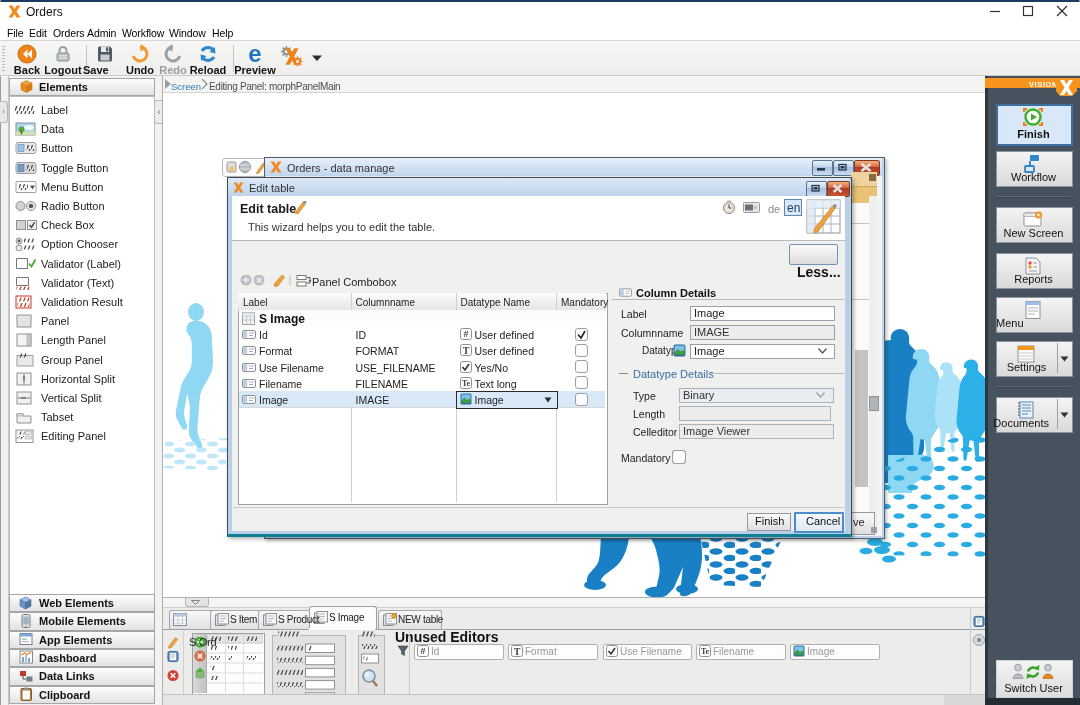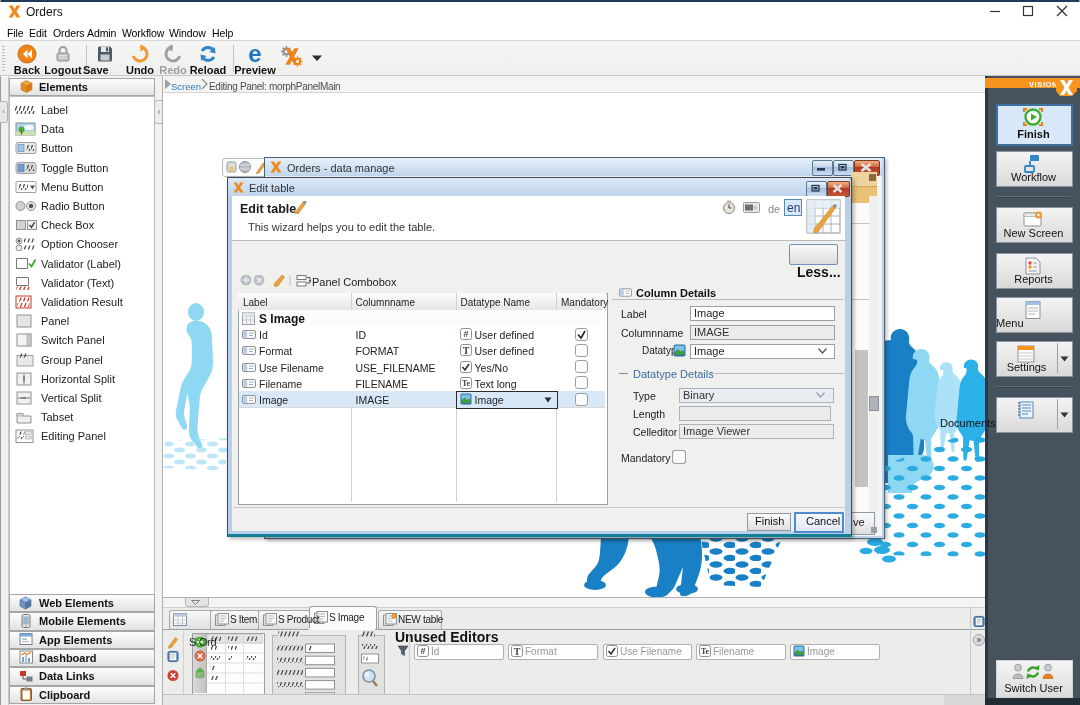--- a/index.html
+++ b/index.html
@@ -203,21 +203,21 @@
     </svg>
 <div class="a txt11" style="left:41px;top:296px">Validation Result</div>
 <svg class="a" style="left:15px;top:314px" width="22" height="14" viewBox="0 0 22 14">
       <rect x="2" y="1" width="14" height="12" fill="#e4e4e4" stroke="#8d9298"></rect>
     </svg>
 <div class="a txt11" style="left:41px;top:315px">Panel</div>
 <svg class="a" style="left:15px;top:333px" width="22" height="14" viewBox="0 0 22 14">
       <rect x="2" y="1" width="14" height="12" fill="#f4f4f4" stroke="#8d9298"></rect>
       <rect x="12" y="1" width="4" height="12" fill="#c8c8c8" stroke="#8d9298" stroke-width=".5"></rect>
     </svg>
-<div class="a txt11" style="left:41px;top:334px">Switch Panel</div>
+<div class="a txt11" style="left:41px;top:334px">Length Panel</div>
 <svg class="a" style="left:15px;top:353px" width="22" height="14" viewBox="0 0 22 14">
       <rect x="2" y="2.5" width="16" height="10.5" fill="#e9e9e9" stroke="#9aa0a6"></rect>
       <rect x="4" y="0.5" width="9" height="4" fill="url(#hk)"></rect>
     </svg>
 <div class="a txt11" style="left:41px;top:354px">Group Panel</div>
 <svg class="a" style="left:15px;top:372px" width="22" height="14" viewBox="0 0 22 14">
       <rect x="2" y="1" width="14" height="12" fill="#f0f0f0" stroke="#8d9298"></rect>
       <rect x="8" y="1" width="2" height="12" fill="#b5b5b5"></rect>
       <rect x="8.4" y="4" width="1.2" height="5" fill="#666"></rect>
     </svg>
@@ -845,21 +845,21 @@
     <svg class="a" style="left:1060px;top:356px" width="9" height="6" viewBox="0 0 9 6">
       <path d="M0.5,0.5 h8 L4.5,5.5 Z" fill="#333"></path>
     </svg>
 <div class="a" style="left:995px;top:386px;width:76px;height:1px;background:#5d6a75;box-shadow:0 1px 0 #39434c"></div>
 <div class="a" style="left:996px;top:397px;width:75px;height:34px;background:linear-gradient(#f4f4f4,#d9d9d9);border:1px solid #8a949e"></div>
     <svg class="a" style="left:1015px;top:400px" width="22" height="20" viewBox="0 0 22 20">
       <rect x="5" y="2" width="13" height="16" fill="#eaf2fa" stroke="#5b87b7"></rect>
       <path d="M7,5 h9 M7,8 h9 M7,11 h9 M7,14 h6" stroke="#5b87b7" stroke-width="1"></path>
       <path d="M5,3 h-2 M5,6 h-2 M5,9 h-2 M5,12 h-2 M5,15 h-2" stroke="#6f7d89" stroke-width="1.4"></path>
     </svg>
-    <div class="a" style="left:940px;top:417px;width:61px;text-align:left;font-size:11px;font-weight:normal;color:#111">Documents</div>
+    <div class="a" style="left:988px;top:417px;width:61px;text-align:right;font-size:11px;font-weight:normal;color:#111">Documents</div>
     <div class="a" style="left:1057px;top:399px;width:1px;height:30px;background:#9aa0a6"></div>
     <svg class="a" style="left:1060px;top:412px" width="9" height="6" viewBox="0 0 9 6">
       <path d="M0.5,0.5 h8 L4.5,5.5 Z" fill="#333"></path>
     </svg>
 
 <div class="a" style="left:996px;top:660px;width:75px;height:36px;background:linear-gradient(#f4f4f4,#dcdcdc);border:1px solid #cfd4d8"></div>
 <svg class="a" style="left:1010px;top:663px" width="46" height="18" viewBox="0 0 44 18">
       <circle cx="7" cy="4.6" r="3.4" fill="#c9cdd2" stroke="#83888e" stroke-width=".7"></circle>
       <path d="M2,15.5 c0,-6 10,-6 10,0 Z" fill="#b9bdc3" stroke="#83888e" stroke-width=".7"></path>
       <path d="M17,8.5 a5.5,5.5 0 0 1 9,-2.5" fill="none" stroke="#36a42a" stroke-width="2.4"></path>

